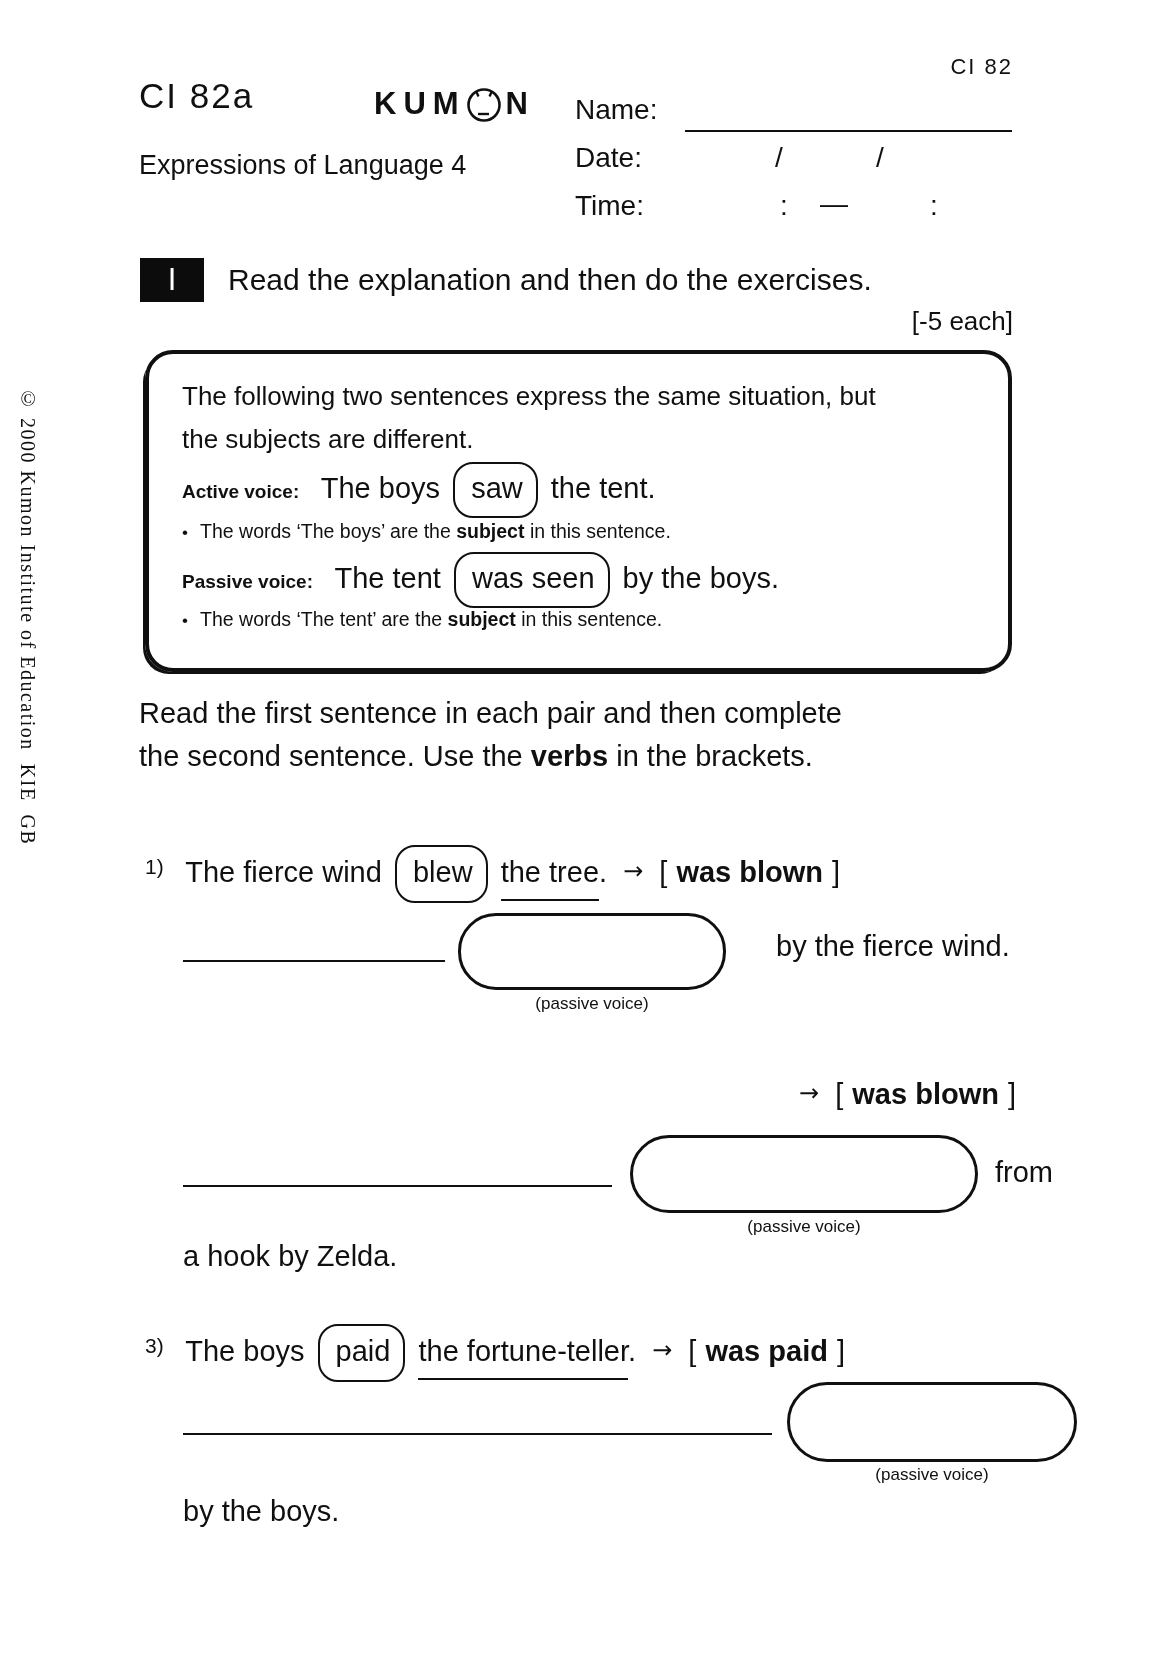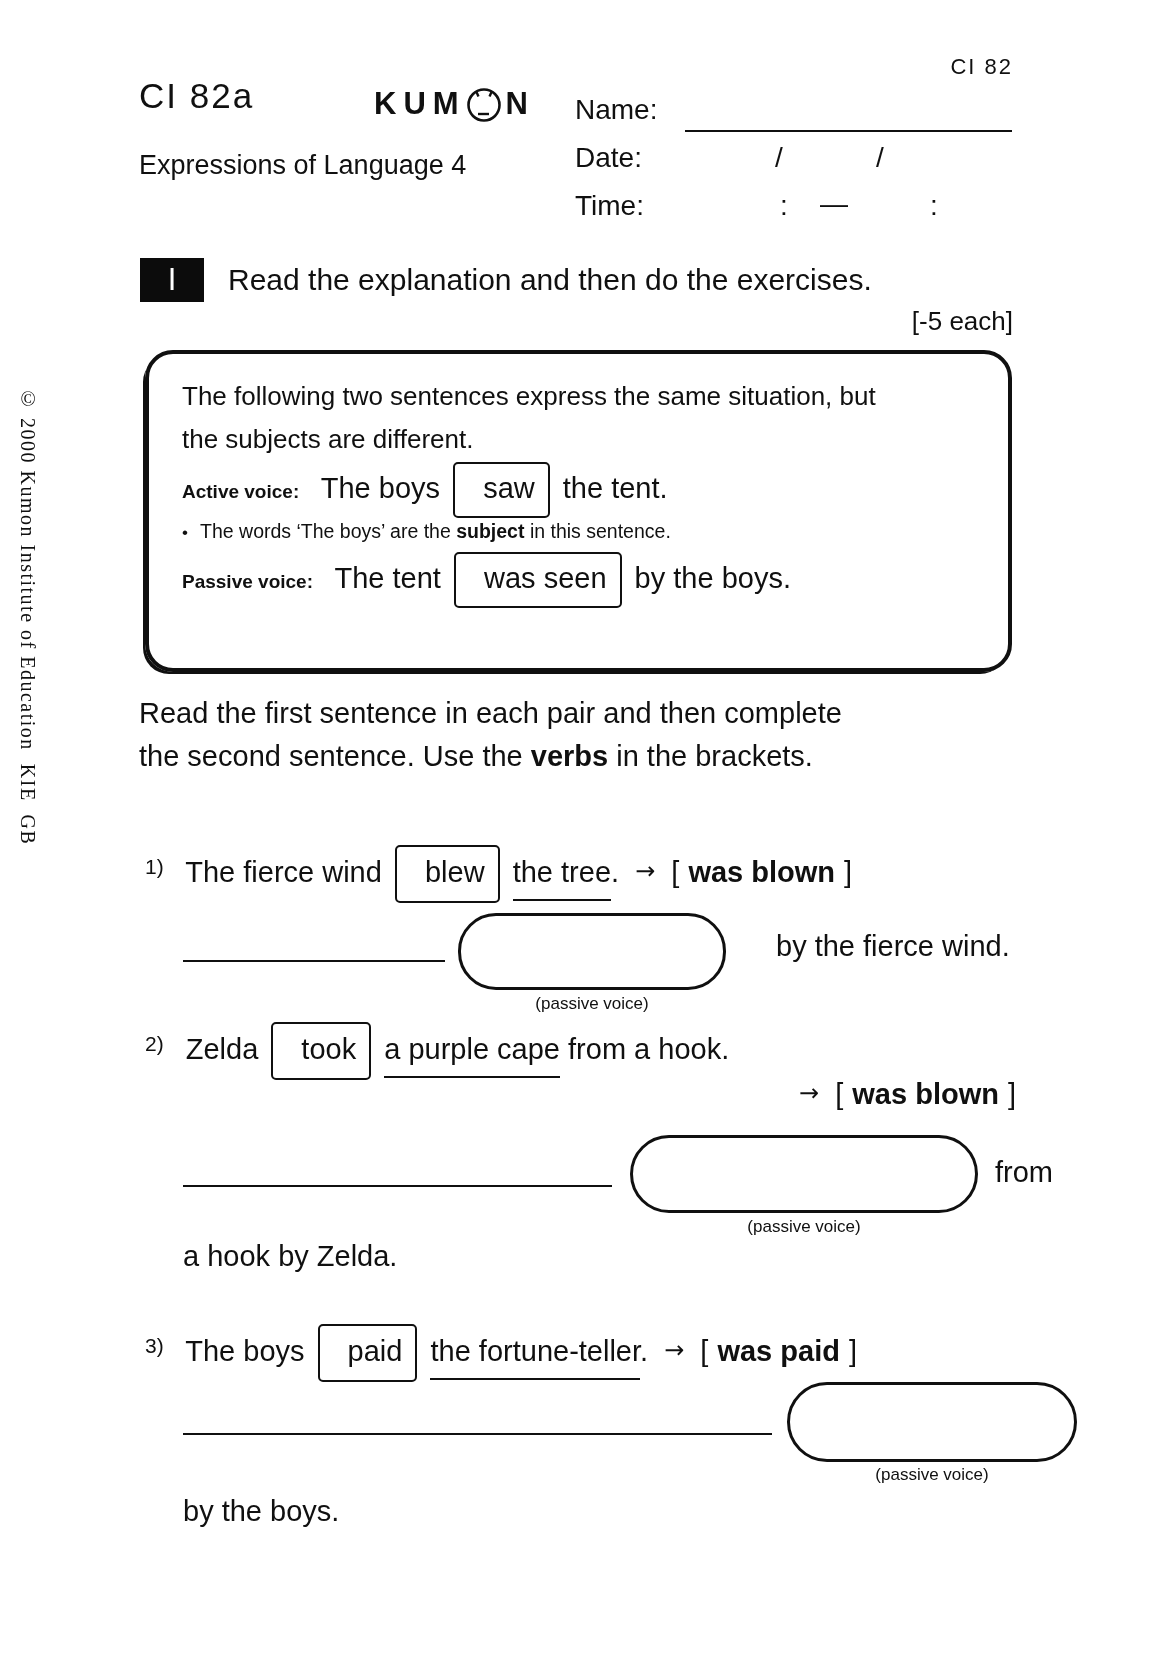--- a/index.html
+++ b/index.html
@@ -60,21 +60,21 @@
   .task1{top:697px;}
   .task2{top:740px;}
 
   
   .sentence{font-size:29px;line-height:50px;white-space:nowrap;}
   .ex1-s{top:845px;left:145px;}
   .ex2-s{top:1022px;left:145px;}
   .ex2-arrow-line{top:1078px;right:153px;font-size:29px;}
   .ex3-s{top:1324px;left:145px;}
   .num{font-size:21px;position:relative;top:-8px;margin-right:14px;}
-  .voval{display:inline-block;border:2.5px solid #101010;border-radius:5px;padding:0 13px 4px 28px;margin:0 5px;}
+  .voval{display:inline-block;border:2.5px solid #101010;border-radius:20px;padding:0 13px 4px 16px;margin:0 5px;}
   .uline{border-bottom:2.5px solid #101010;padding-bottom:11px;}
   .arrow{font-family:"DejaVu Sans", sans-serif;font-size:24px;position:relative;top:-3px;margin:0 8px;}
   .bans{font-weight:700;margin:12px 9px;}
 
   .blank{border-top:2px solid #101010;height:0;}
   .blank1{top:960px;left:183px;width:262px;}
   .blank2{top:1185px;left:183px;width:429px;}
   .blank3{top:1433px;left:183px;width:589px;}
   .aoval{border:3px solid #101010;box-sizing:border-box;background:#fff;}
   .aoval1{top:913px;left:458px;width:268px;height:77px;border-radius:38px;}
@@ -153,20 +153,26 @@
       <span class="b">subject</span>
       <span>in this sentence.</span>
     </div>
 
     <div class="abs voice-row passive-row">
       <span class="voice-label">Passive voice:</span>
       <span>The tent</span>
       <span class="voval">was seen</span>
       <span>by the boys.</span>
     </div>
+    <div class="abs note note2">
+      <span class="bullet">•</span>
+      <span>The words ‘The tent’ are the</span>
+      <span class="b">subject</span>
+      <span>in this sentence.</span>
+    </div>
   </div>
 
   <div class="abs task task1">Read the first sentence in each pair and then complete</div>
   <div class="abs task task2">
     <span>the second sentence. Use the</span>
     <span class="b">verbs</span>
     <span>in the brackets.</span>
   </div>
 
   <div class="abs sentence ex1-s">
@@ -175,27 +181,20 @@
     <span class="voval">blew</span>
     <span class="uline">the tree</span><span>.</span>
     <span class="arrow">→</span>
     <span>[</span><span class="bans">was blown</span><span>]</span>
   </div>
   <div class="abs blank blank1"></div>
   <div class="abs aoval aoval1"></div>
   <div class="abs aftertext aft1">by the fierce wind.</div>
   <div class="abs caption cap1">(passive voice)</div>
 
-  <div class="abs sentence ex2-s">
-    <span class="num">2)</span>
-    <span>Zelda</span>
-    <span class="voval">took</span>
-    <span class="uline">a purple cape</span>
-    <span>from a hook.</span>
-  </div>
   <div class="abs ex2-arrow-line">
     <span class="arrow">→</span>
     <span>[</span><span class="bans">was blown</span><span>]</span>
   </div>
   <div class="abs blank blank2"></div>
   <div class="abs aoval aoval2"></div>
   <div class="abs aftertext aft2">from</div>
   <div class="abs caption cap2">(passive voice)</div>
   <div class="abs cont cont2">a hook by Zelda.</div>
 

